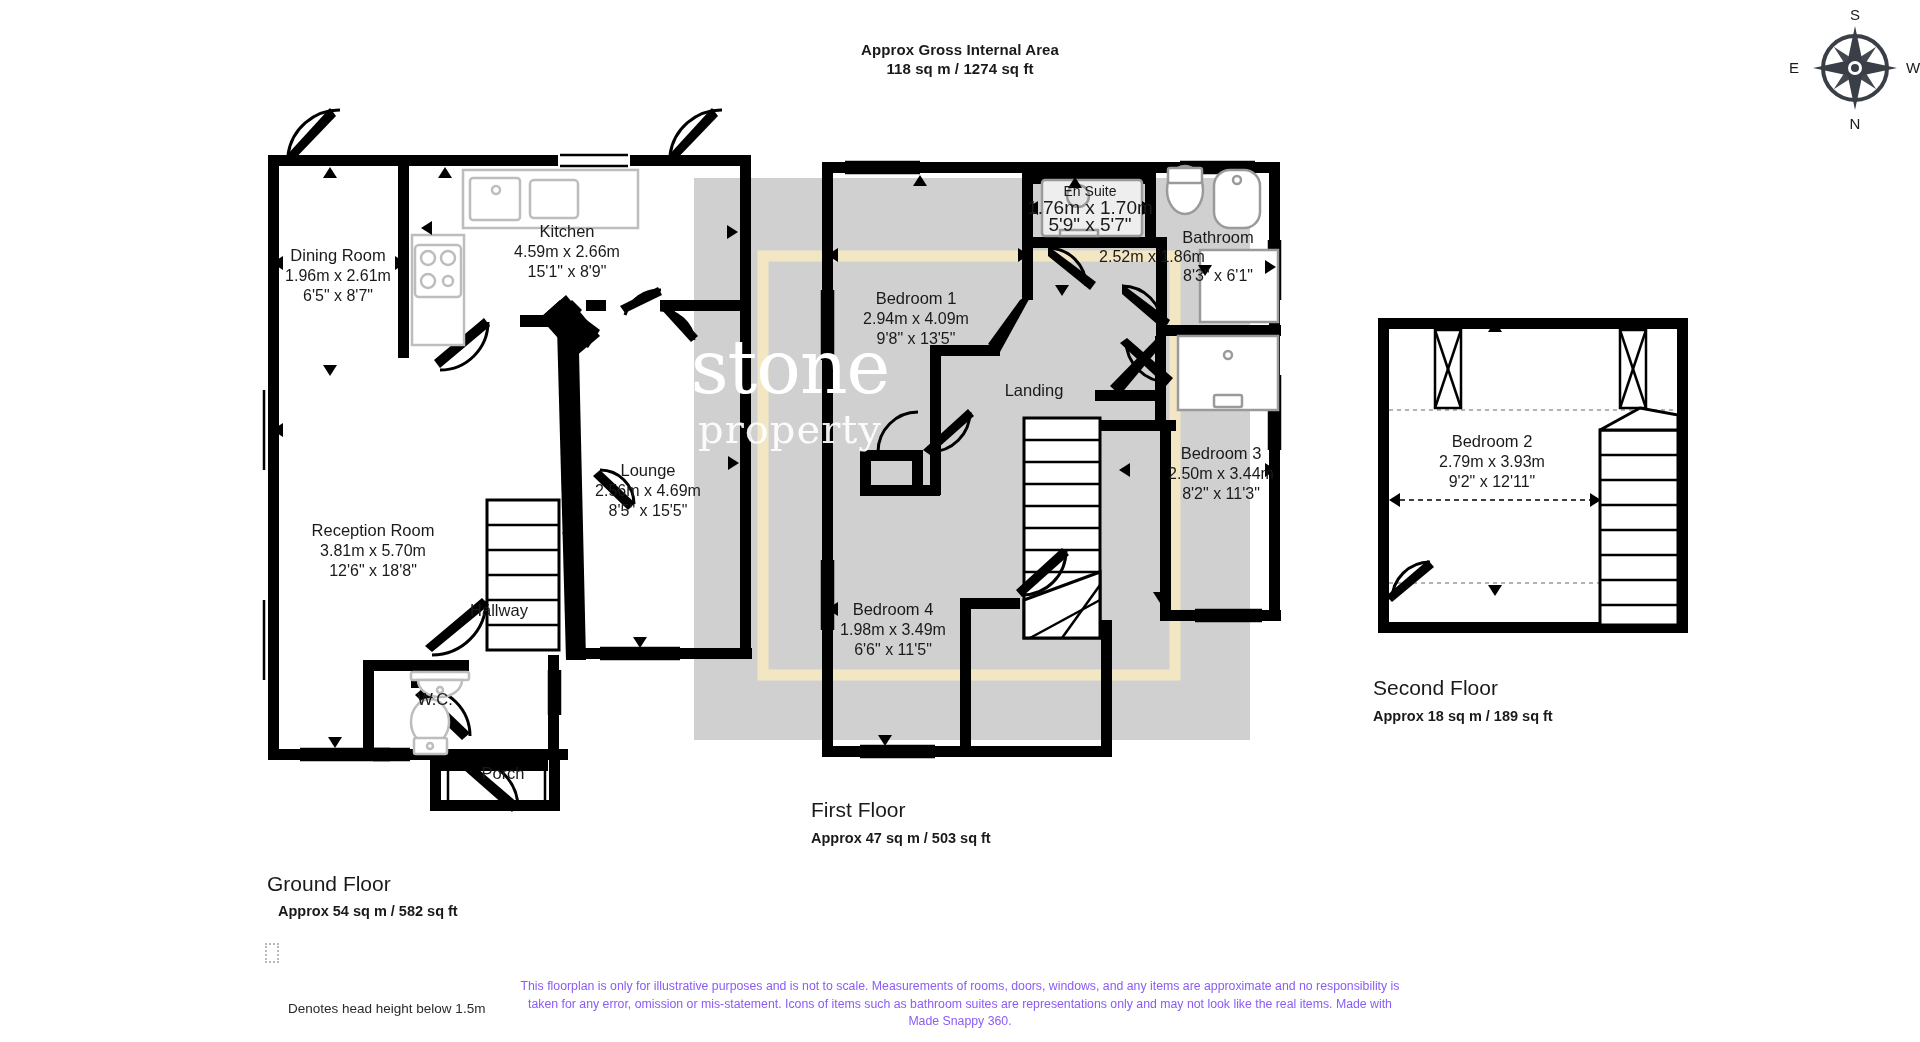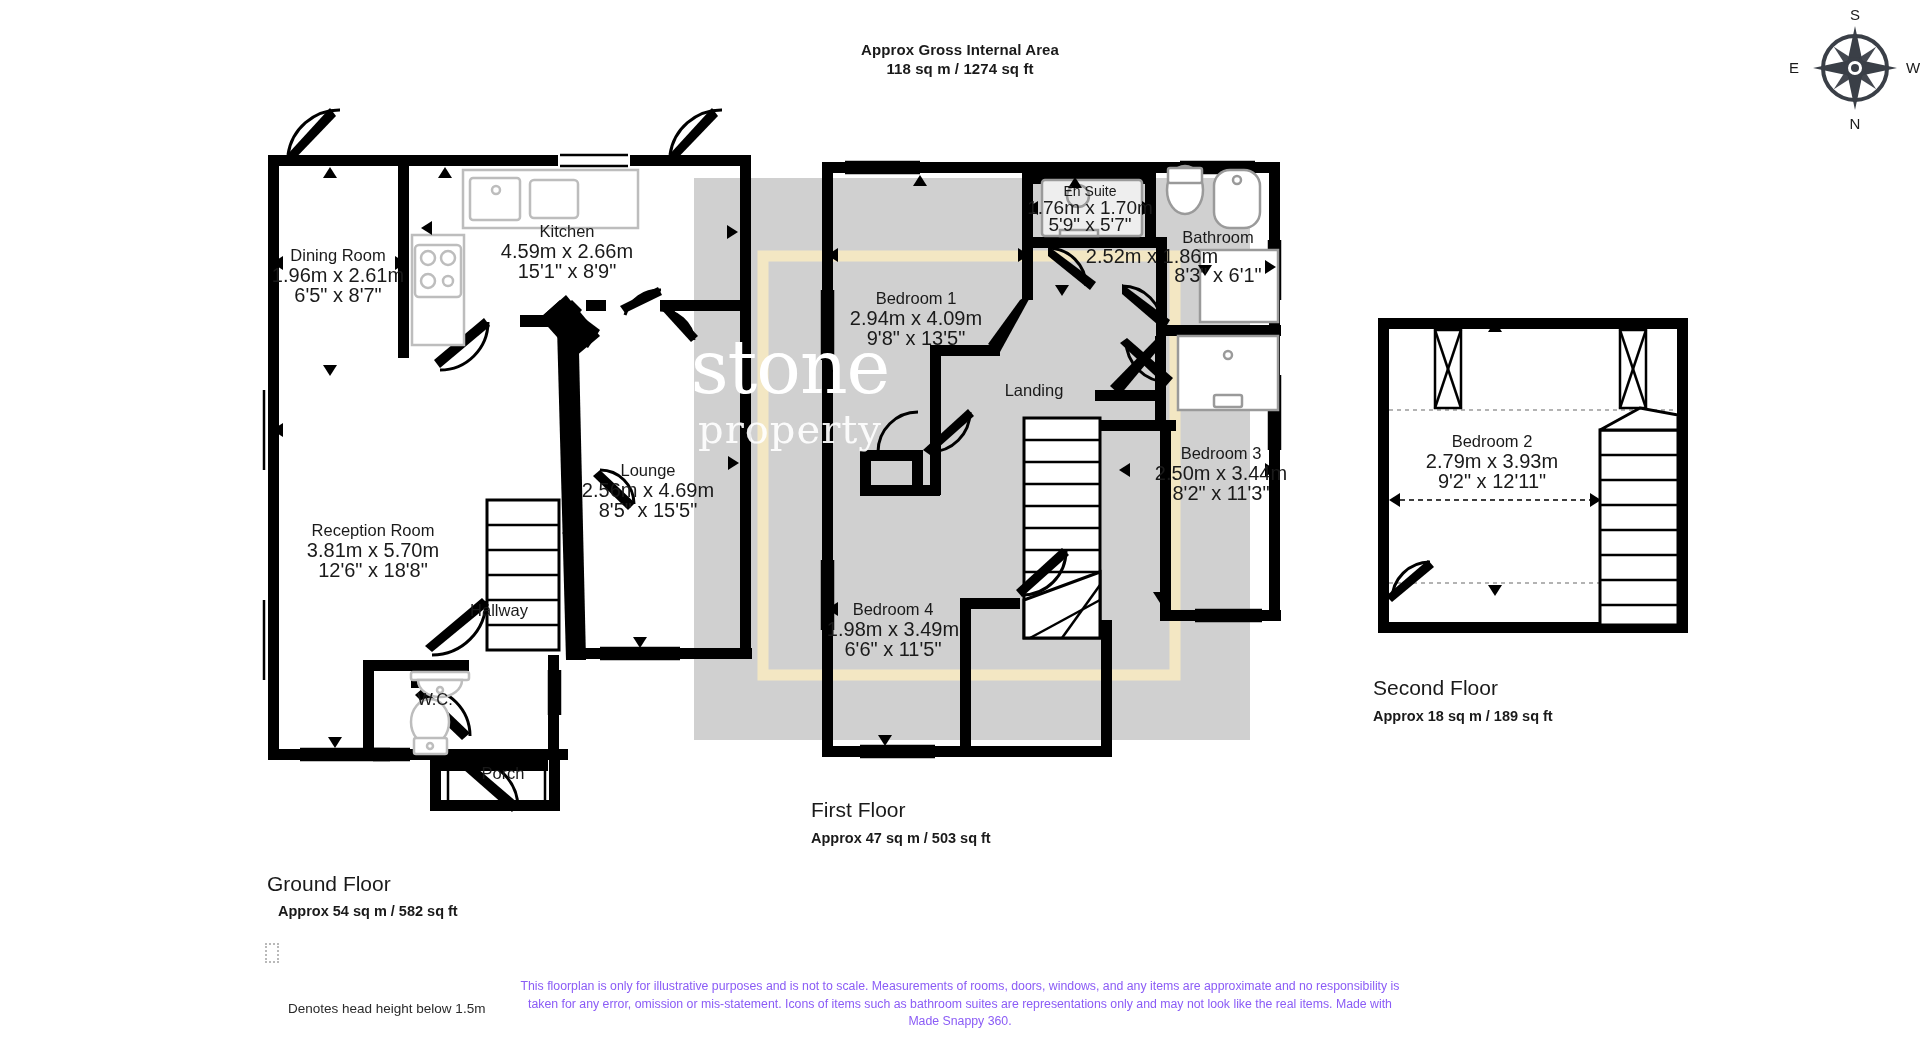--- a/index.html
+++ b/index.html
@@ -33,21 +33,21 @@
     letter-spacing: 0.1px;
     line-height: 19px;
   }
 
   .room-name {
     font-size: 16.5px;
     font-weight: normal;
     line-height: 19px;
   }
   .room-dim {
-    font-size: 20px;
+    font-size: 16px;
     font-weight: normal;
     line-height: 19px;
   }
   .room-name.sm { font-size: 14px; }
   .room-dim.sm  { font-size: 19px; }
 
   .floor-title {
     font-size: 21px;
     font-weight: normal;
     line-height: 25px;

